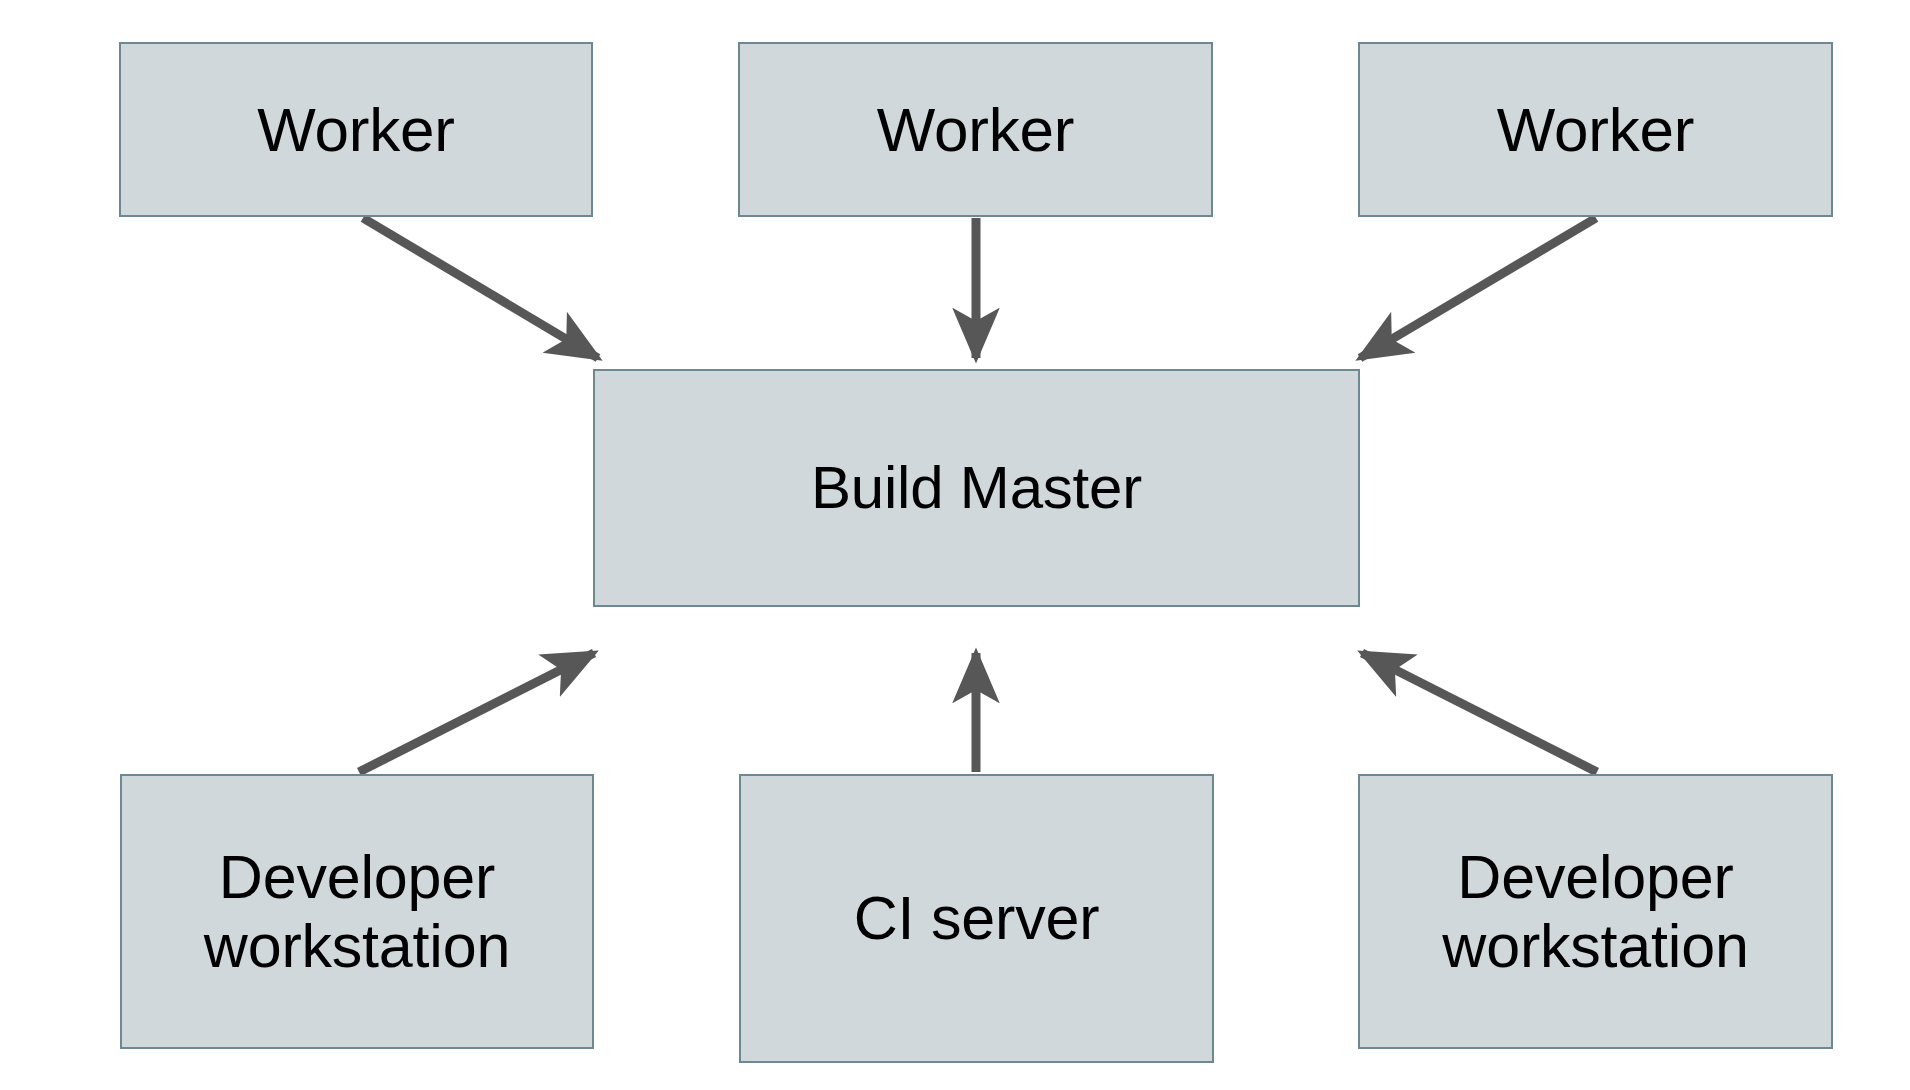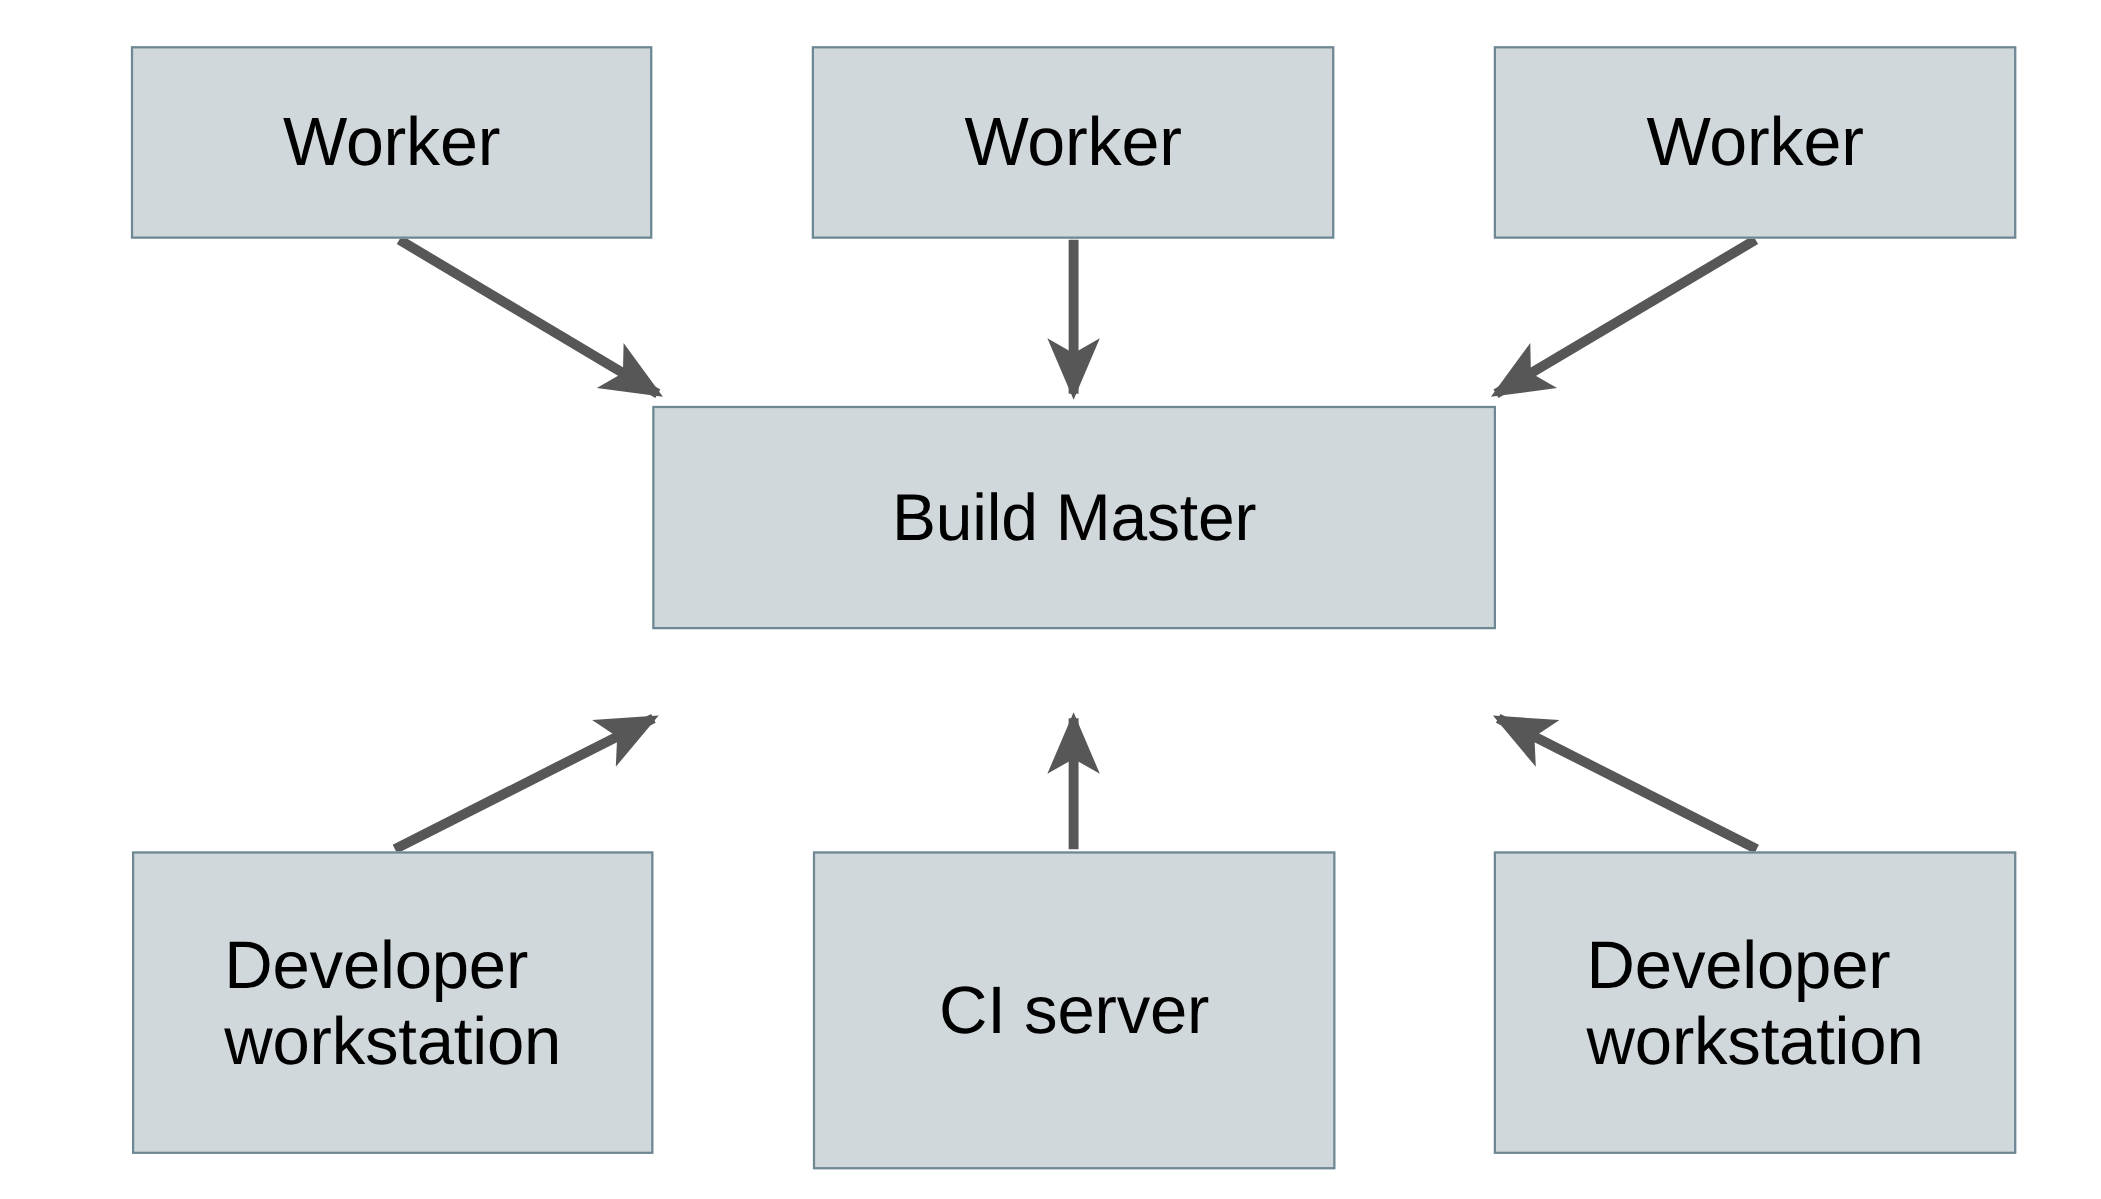--- a/index.html
+++ b/index.html
@@ -27,36 +27,37 @@
     pointer-events: none;
   }
   .node {
     position: absolute;
     box-sizing: border-box;
     background: #d0d8db;
     border: 2px solid #6d8793;
     display: flex;
     align-items: center;
     justify-content: center;
+    text-align: center;
     color: #000000;
     font-family: "Liberation Sans", sans-serif;
     font-weight: 400;
     line-height: 1.12;
     letter-spacing: -0.2px;
     white-space: pre-line;
   }
   .node-label {
     display: block;
     white-space: pre-line;
     padding: 0 6px;
   }
   .node-worker-1 { left: 119px; top: 42px;  width: 474px; height: 175px; font-size: 62px; }
   .node-worker-2 { left: 738px; top: 42px;  width: 475px; height: 175px; font-size: 62px; }
   .node-worker-3 { left: 1358px; top: 42px; width: 475px; height: 175px; font-size: 62px; }
-  .node-build-master { left: 593px; top: 369px; width: 767px; height: 203px; font-size: 60px; }
+  .node-build-master { left: 593px; top: 369px; width: 767px; height: 238px; font-size: 60px; }
   .node-dev-1 { left: 120px; top: 774px;  width: 474px; height: 275px; font-size: 61px; }
   .node-ci    { left: 739px; top: 774px;  width: 475px; height: 289px; font-size: 61px; }
   .node-dev-2 { left: 1358px; top: 774px; width: 475px; height: 275px; font-size: 61px; }
 </style>
 </head>
 <body>
 
 <div id="diagram-canvas">
 
   <svg id="edge-layer" width="1910" height="1090" viewBox="0 0 1910 1090" xmlns="http://www.w3.org/2000/svg">

